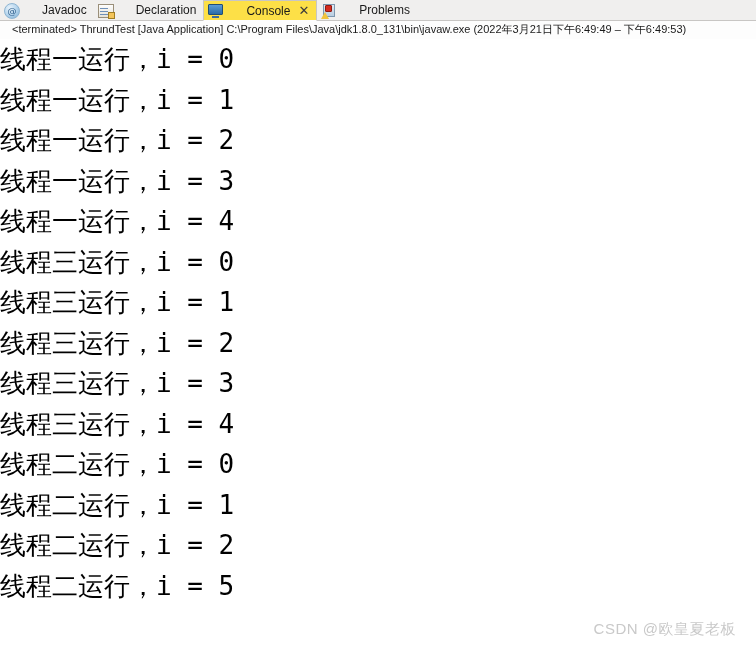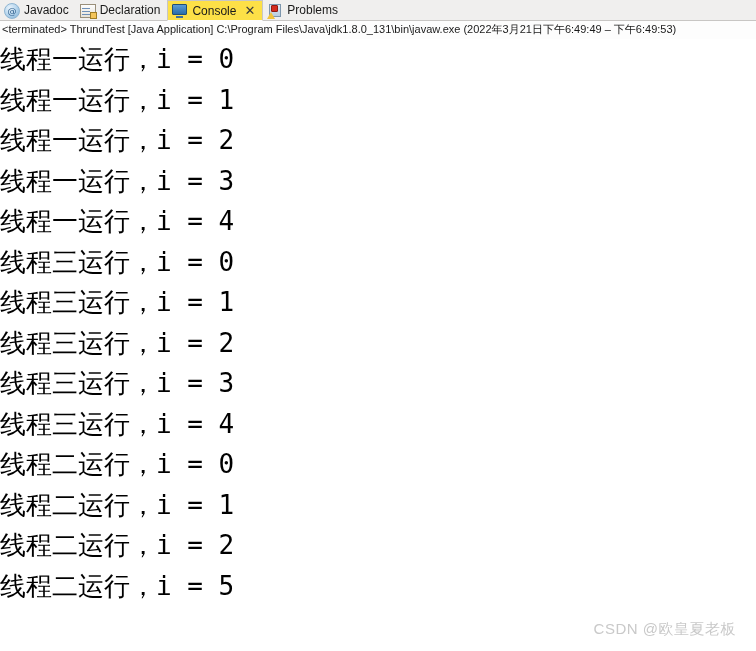--- a/index.html
+++ b/index.html
@@ -37,21 +37,21 @@
     position: relative;
   }
   .tab.active {
     background: #fde047;
     border-top: 1px solid #c8c6c4;
     border-left: 1px solid #c8c6c4;
     border-right: 1px solid #c8c6c4;
     border-bottom: 1px solid #fdfdfd;
     margin-bottom: -1px;
   }
-  .tab-label { line-height: 1; }
+  .tab-label { line-height: 1; margin-left: 18px; }
   .tab-close {
     font-size: 13px;
     color: #3c3c3c;
     margin-left: 4px;
     line-height: 1;
     font-family: "DejaVu Sans", sans-serif;
   }
 
   
   .icon {
@@ -156,21 +156,21 @@
   }
 
   
   .statusline {
     height: 28px;
     background: #fdfdfd;
     border-bottom: 1px solid #cfcdcb;
     font-size: 11px;
     line-height: 17px;
     color: #1a1a1a;
-    padding-left: 2px;
+    padding-left: 12px;
     white-space: nowrap;
     overflow: hidden;
     box-sizing: border-box;
     font-family: "Liberation Sans", sans-serif;
   }
 
   
   .console {
     position: absolute;
     left: 0;

